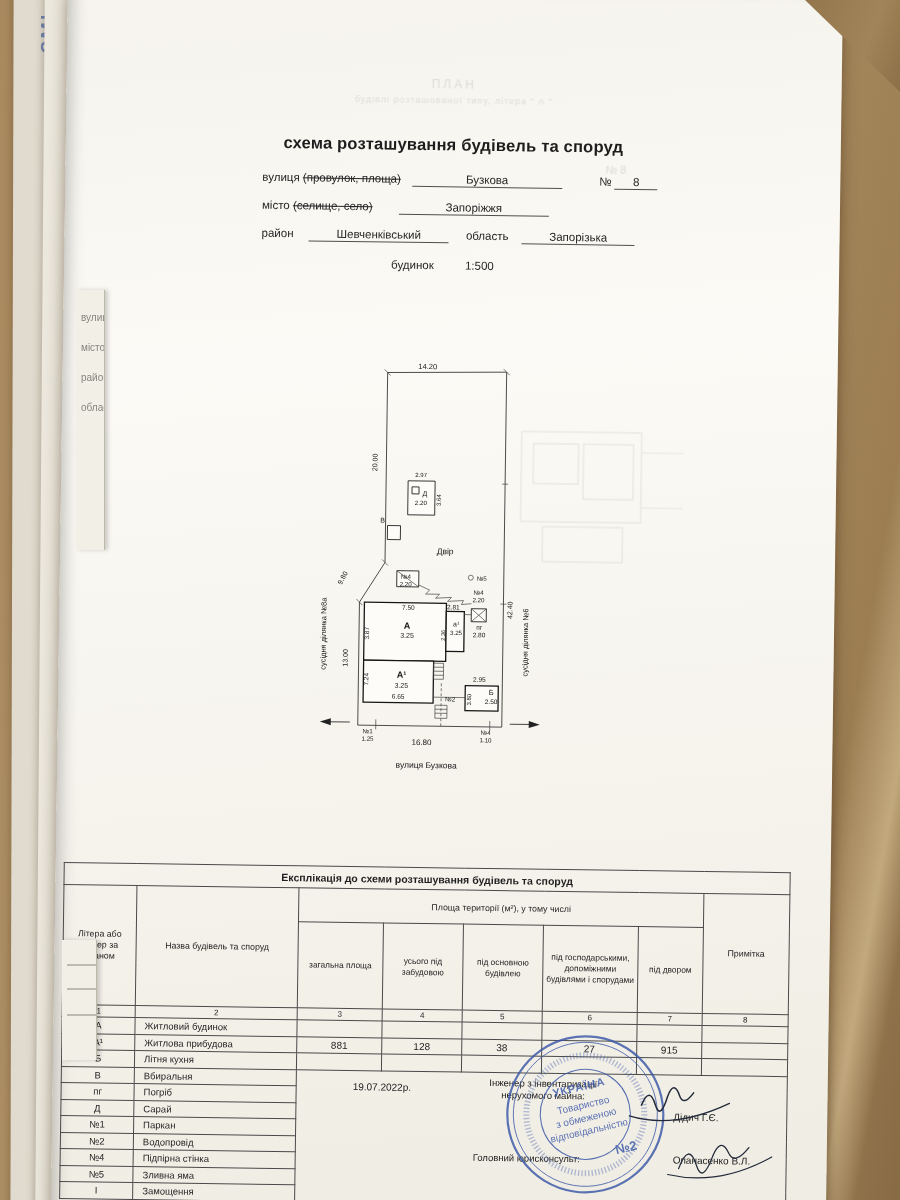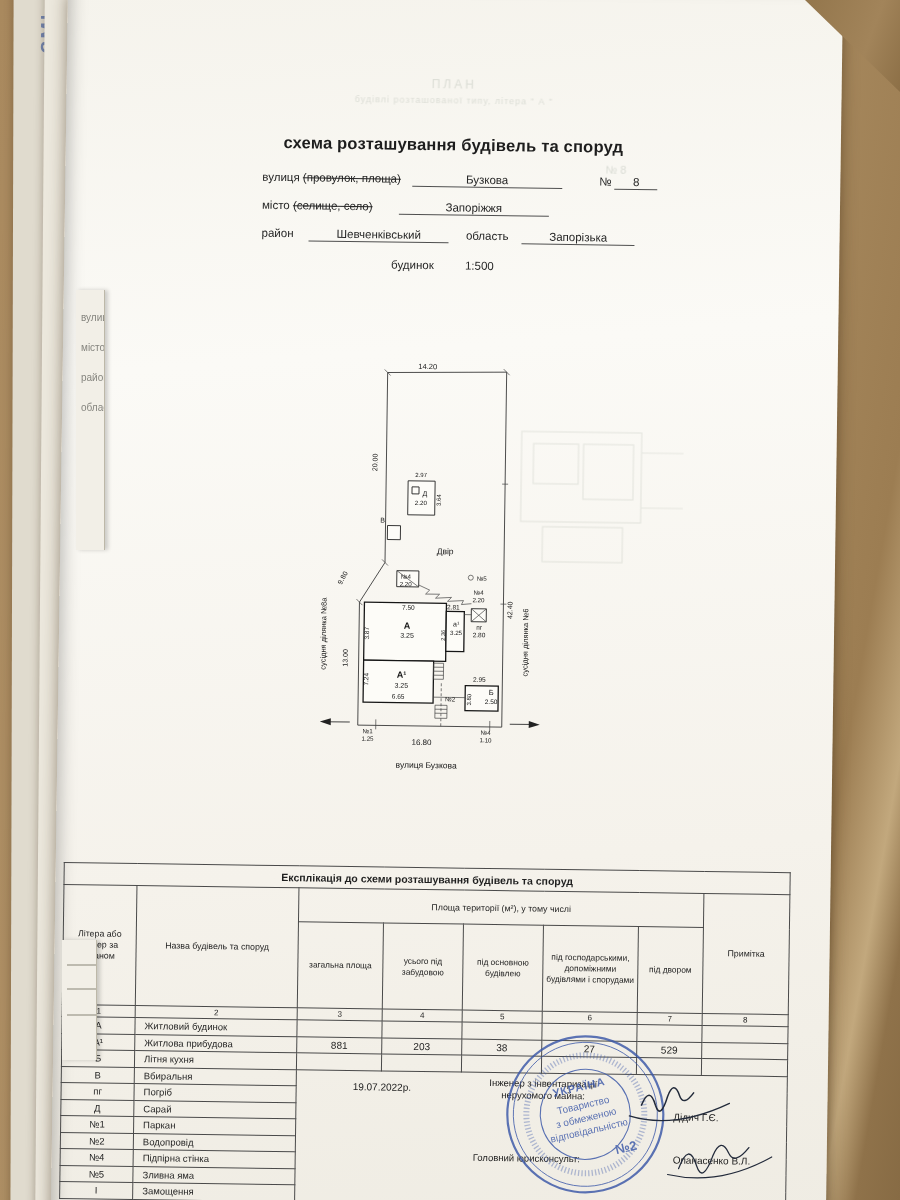--- a/index.html
+++ b/index.html
@@ -272,24 +272,24 @@
           <td></td>
         <td></td>
           <td></td>
         <td></td>
           <td></td>
       </tr>
       <tr>
         <td>А¹</td>
         <td class="nm">Житлова прибудова</td>
         <td class="val">881</td>
-        <td class="val">203</td>
+        <td class="val">128</td>
         <td class="val">38</td>
         <td class="val">27</td>
-        <td class="val">529</td>
+        <td class="val">915</td>
         <td></td>
       </tr>
       <tr>
         <td>Б</td>
         <td class="nm">Літня кухня</td>
         <td></td>
           <td></td>
         <td></td>
           <td></td>
         <td></td>

